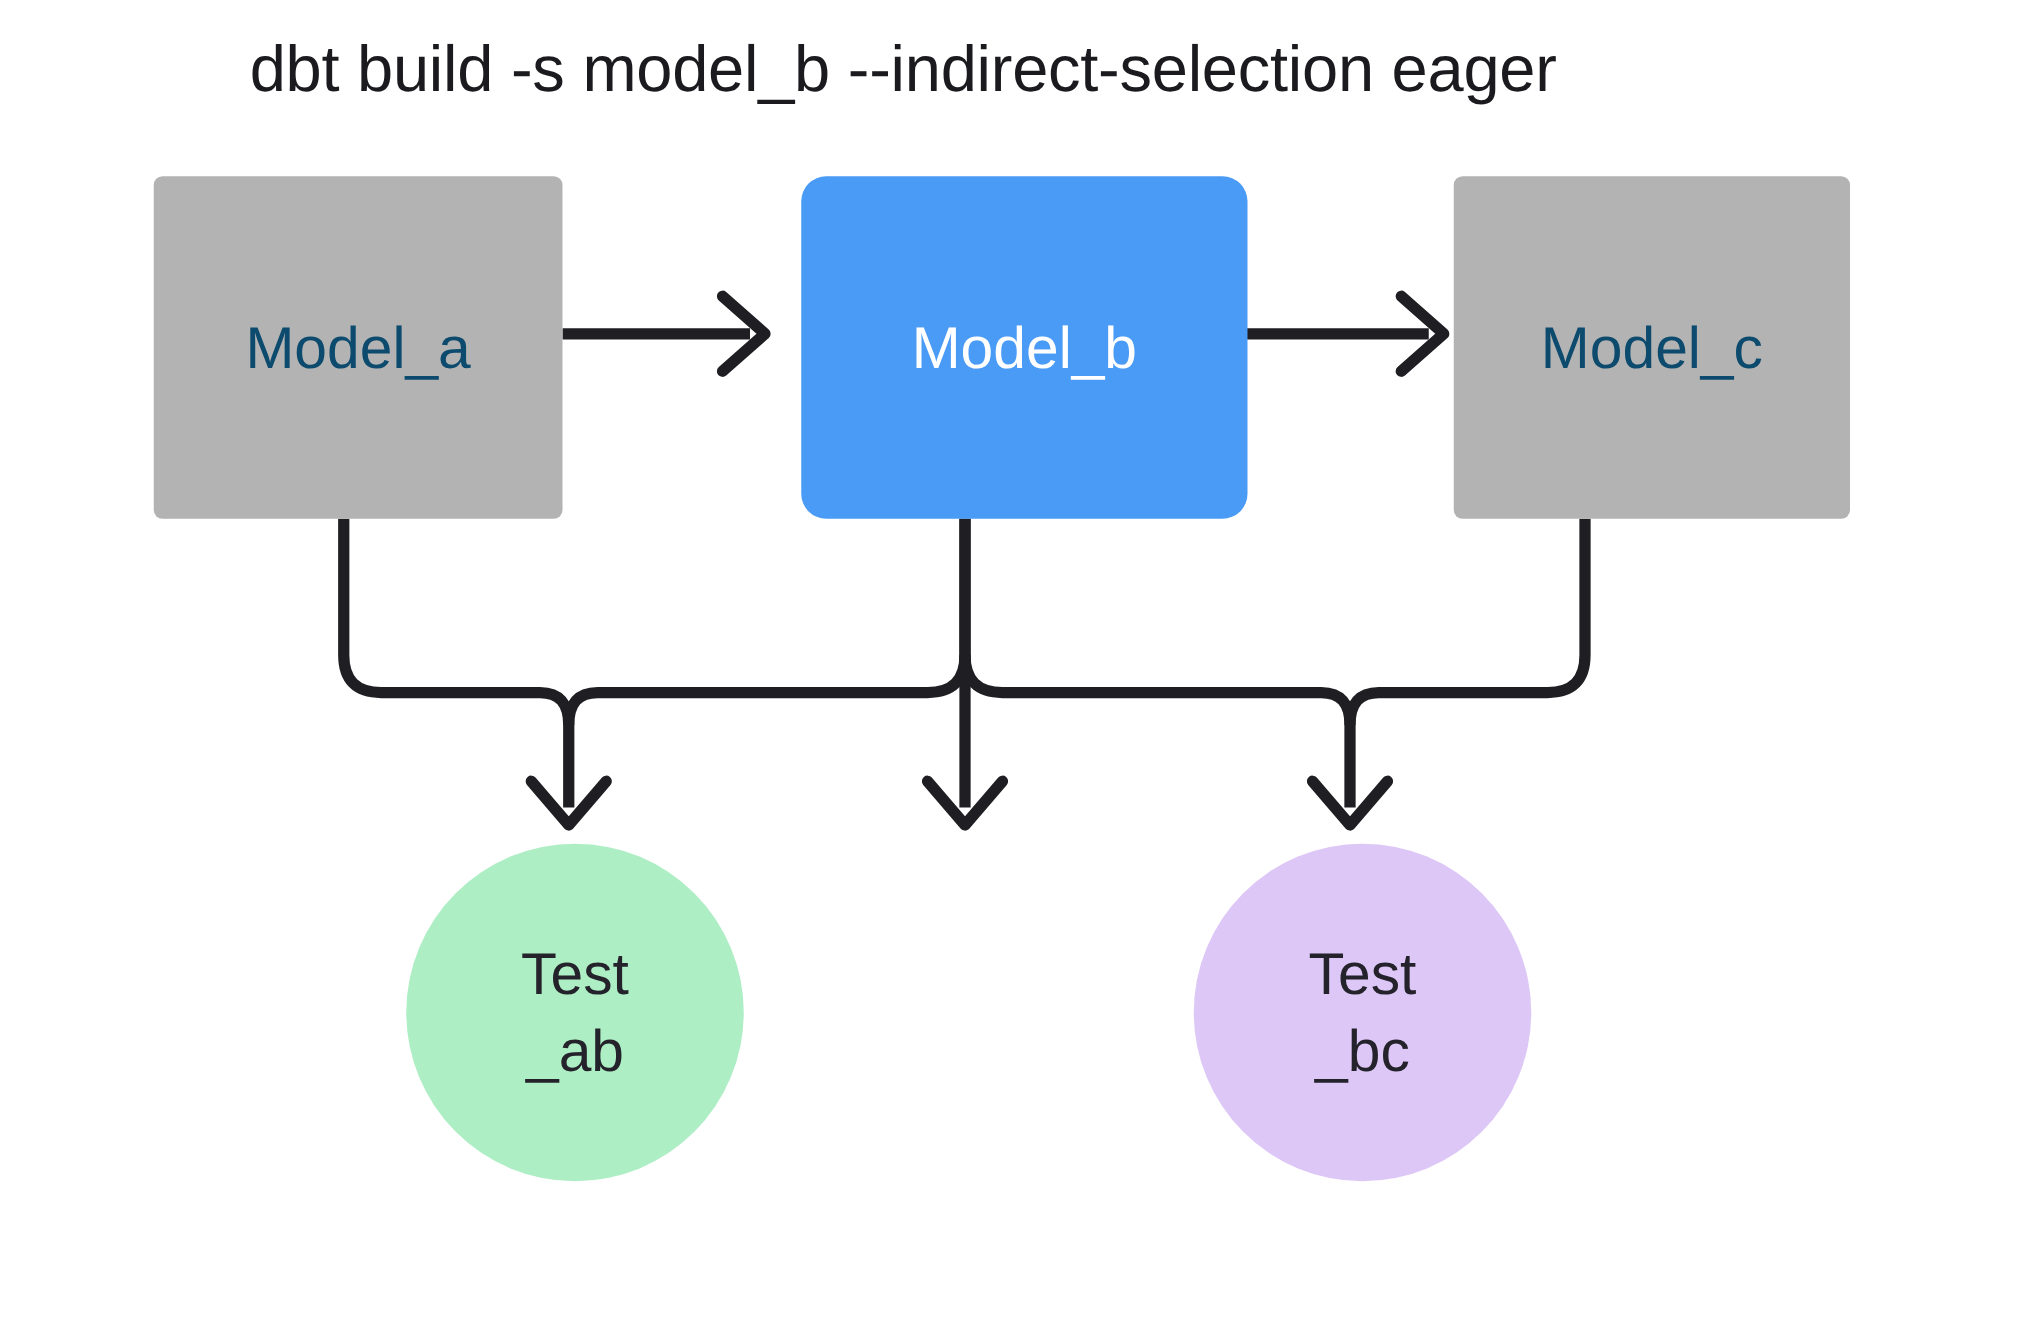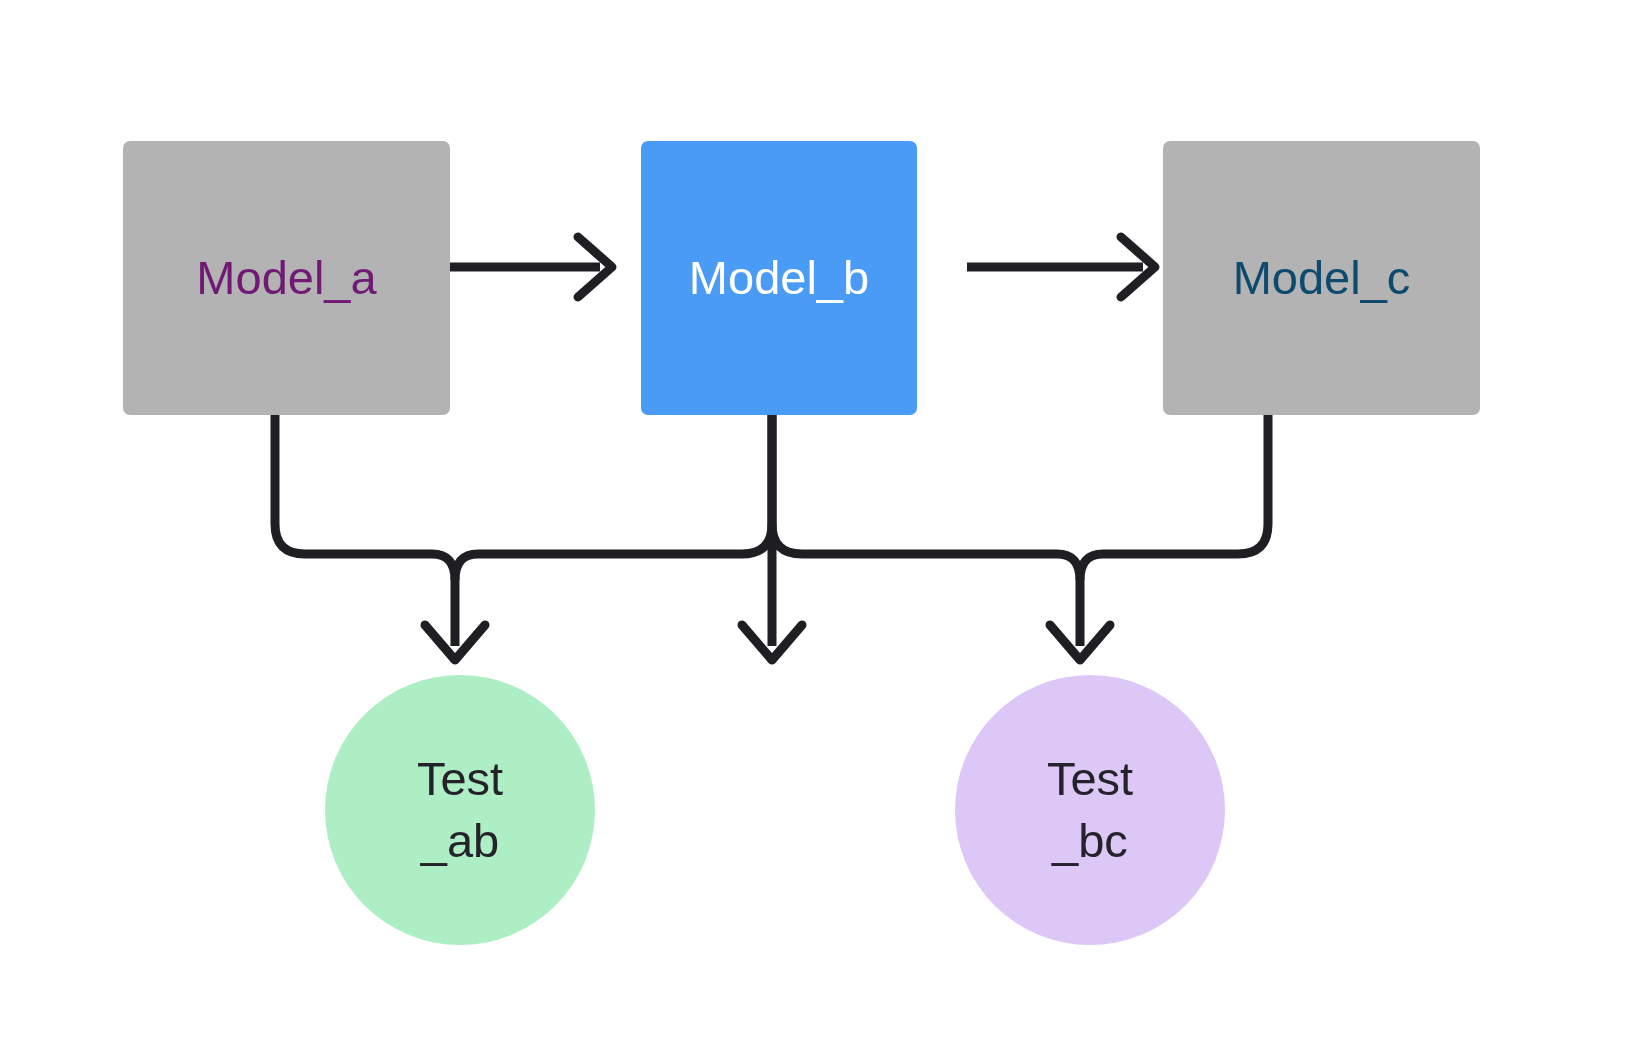--- a/index.html
+++ b/index.html
@@ -79,20 +79,21 @@
     stroke-width: 9;
     stroke-linecap: round;
     stroke-linejoin: round;
   }
 </style>
 </head>
 <body>
 
 <div id="canvas">
 
+  <div class="title-text">dbt build -s model_b --indirect-selection eager</div>
 
   <svg id="diagram-svg" viewBox="0 0 1630 1060">
 
     <g>
       <path class="edge-line" d="M 450 267 L 600 267"></path>
       <path class="edge-head" d="M 578 237 L 612 267 L 578 297"></path>
     </g>
 
     <g>
       <path class="edge-line" d="M 967 267 L 1143 267"></path>
@@ -117,24 +118,24 @@
       <path class="edge-line" d="M 772 524 Q 772 554 802 554 L 1057 554 Q 1080 554 1080 580 L 1080 646"></path>
       <path class="edge-head" d="M 1050 625 L 1080 660 L 1110 625"></path>
     </g>
 
     <g>
       <path class="edge-line" d="M 1268 415 L 1268 524 Q 1268 554 1238 554 L 1103 554 Q 1080 554 1080 580"></path>
     </g>
   </svg>
 
   <div class="node-box" style="left:123px; top:141px; width:327px; height:274px; background:#b3b3b3;">
-    <span class="node-label" style="color:#701a75;">Model_a</span>
+    <span class="node-label" style="color:#0c4a6e;">Model_a</span>
   </div>
 
-  <div class="node-box" style="left:641px; top:141px; width:276px; height:274px; background:#4a9bf5;">
+  <div class="node-box" style="left:641px; top:141px; width:357px; height:274px; background:#4a9bf5;border-radius:20px;">
     <span class="node-label" style="color:#ffffff;">Model_b</span>
   </div>
 
   <div class="node-box" style="left:1163px; top:141px; width:317px; height:274px; background:#b3b3b3;">
     <span class="node-label" style="color:#0c4a6e;">Model_c</span>
   </div>
 
   <div class="node-circle" style="left:325px; top:675px; width:270px; height:270px; background:#aeeec5;">
     <span class="node-label">Test
 _ab</span>

